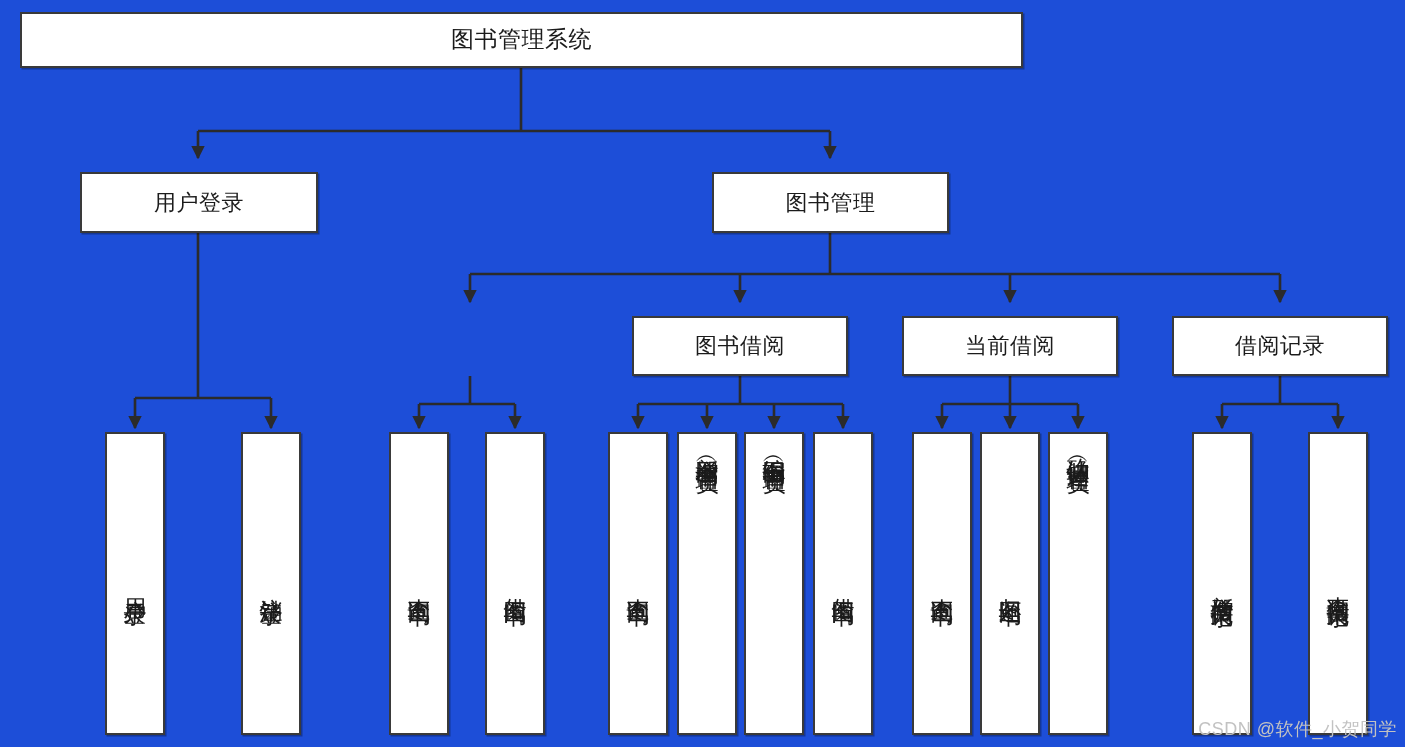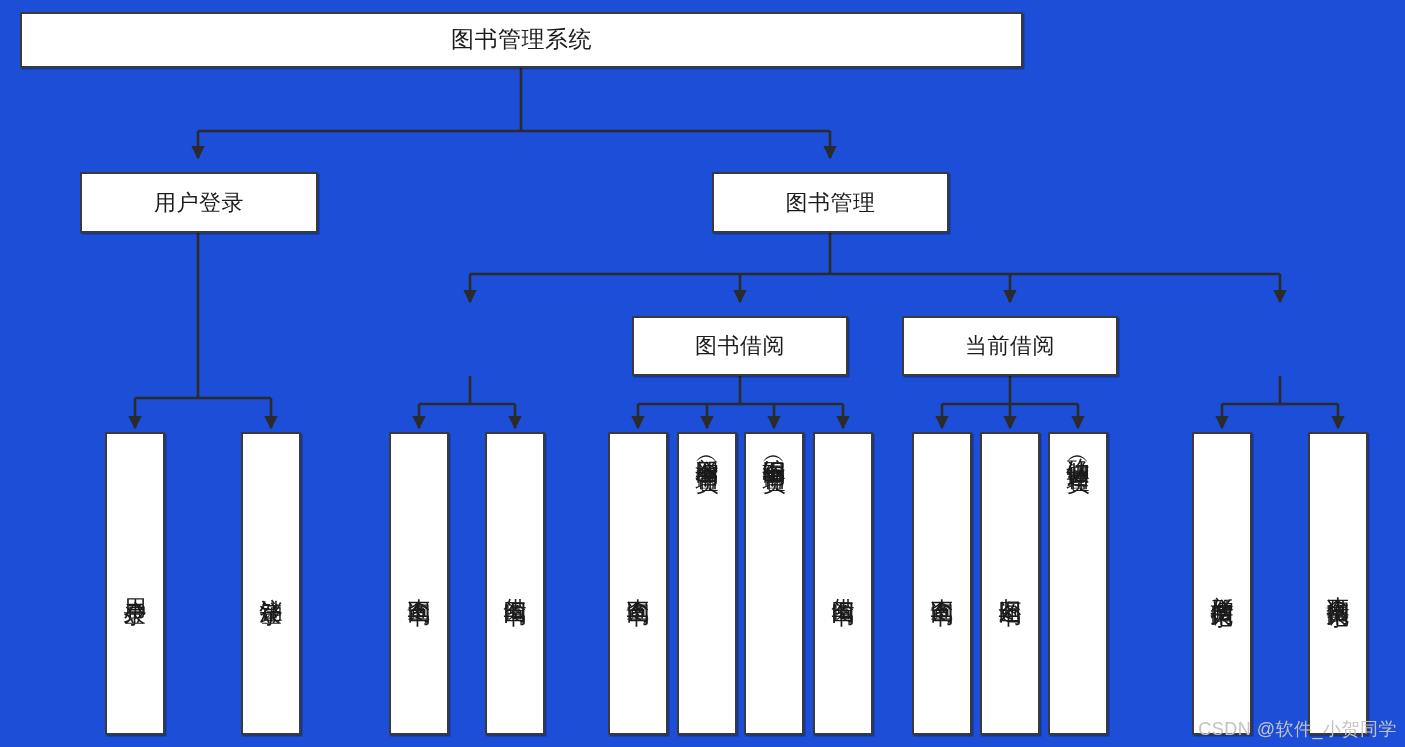--- a/index.html
+++ b/index.html
@@ -141,20 +141,23 @@
   <div class="node h" style="left:712px; top:172px; width:237px; height:61px;">
     <span class="lbl">图书管理</span>
   </div>
 
   <div class="node h" style="left:632px; top:316px; width:216px; height:60px;">
     <span class="lbl">图书借阅</span>
   </div>
   <div class="node h" style="left:902px; top:316px; width:216px; height:60px;">
     <span class="lbl">当前借阅</span>
   </div>
+  <div class="node h" style="left:1172px; top:316px; width:216px; height:60px;">
+    <span class="lbl">借阅记录</span>
+  </div>
 
   <div class="node v mid" style="left:105px; top:432px; width:60px; height:303px;">
     <span class="lbl">用户登录</span>
   </div>
   <div class="node v mid" style="left:241px; top:432px; width:60px; height:303px;">
     <span class="lbl">注销登录</span>
   </div>
 
   <div class="node v mid" style="left:389px; top:432px; width:60px; height:303px;">
     <span class="lbl">查询图书</span>

